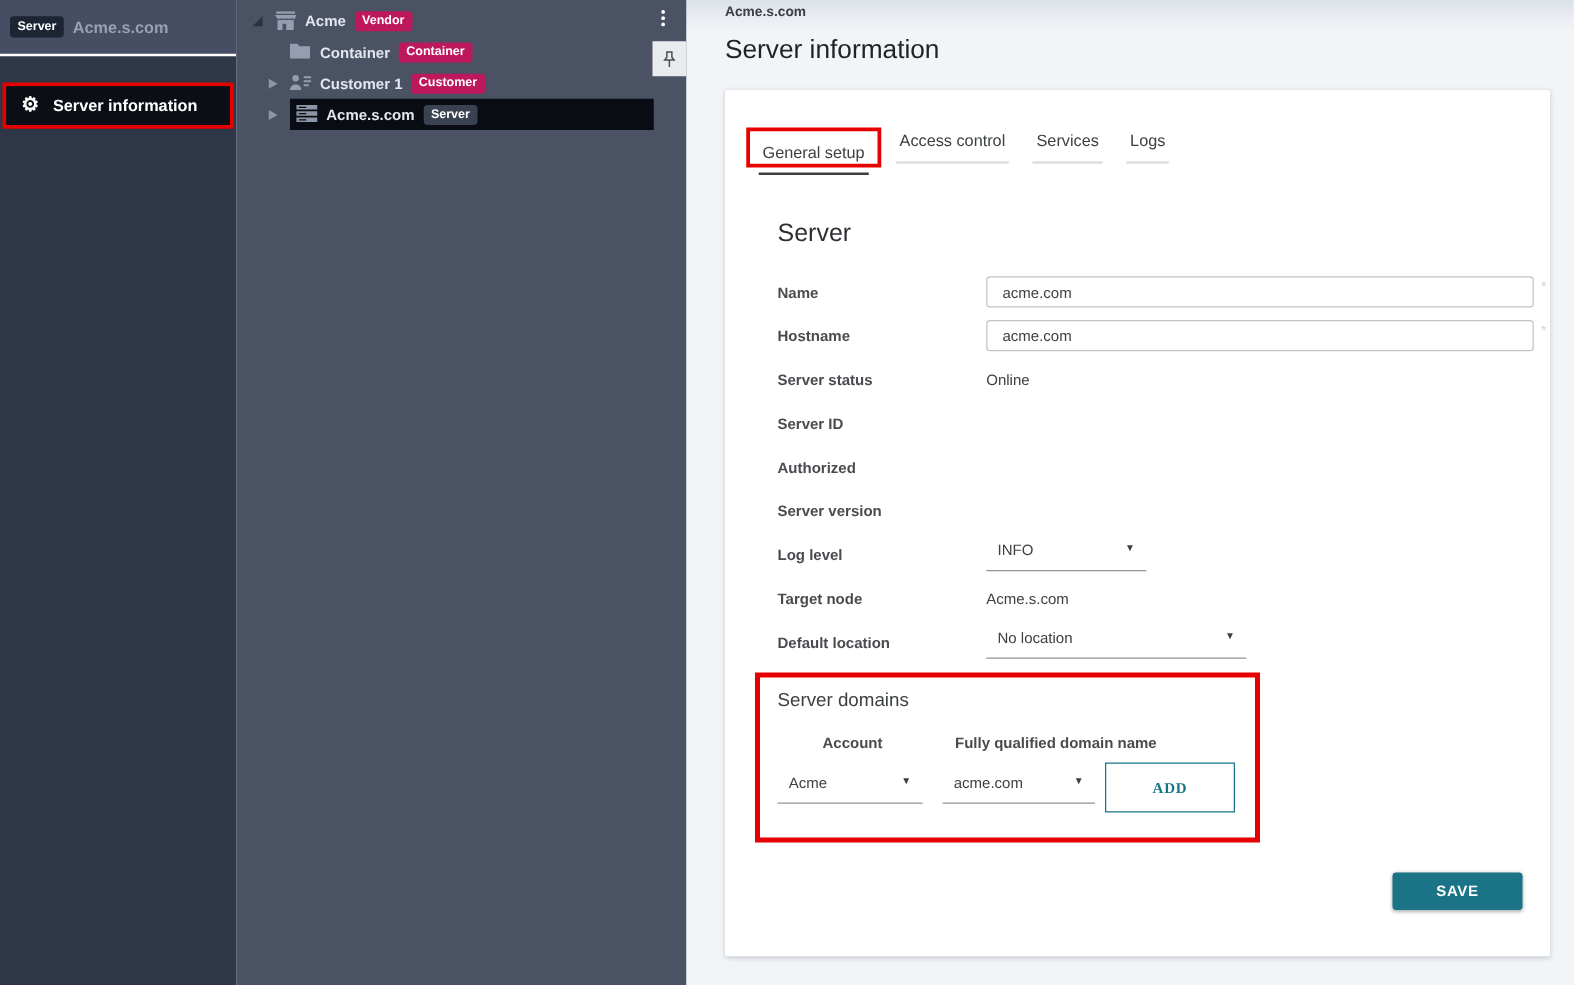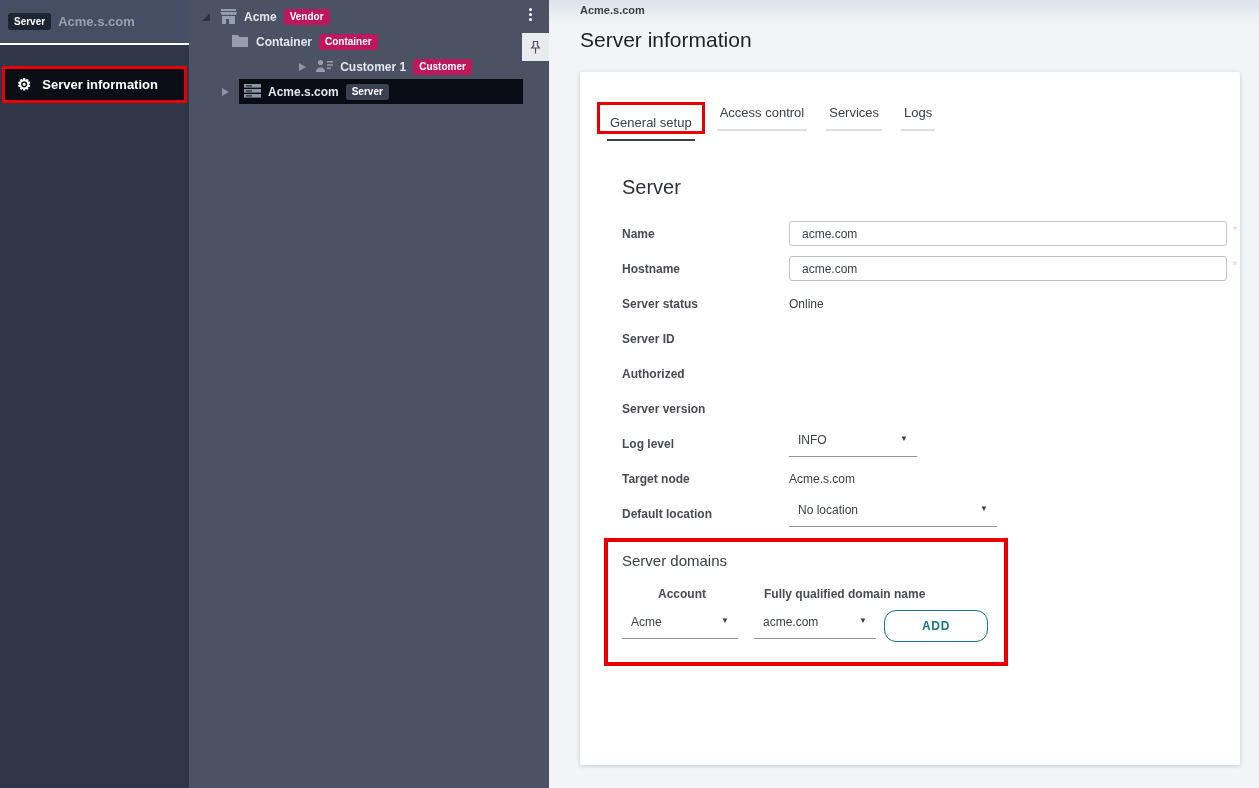--- a/index.html
+++ b/index.html
@@ -43,21 +43,21 @@
 
   
   .tree-panel {
     width: 360px; height: 788px; flex-shrink: 0;
     background: #4a5264; position: relative;
     padding-top: 4px;
     color: #e2e6ee; font-size: 12px; font-weight: bold;
   }
   .tree-row { height: 25px; display: flex; align-items: center; }
   .indent-1 { padding-left: 11px; }
-  .indent-2 { padding-left: 30px; justify-content: center; }
+  .indent-2 { padding-left: 23px; }
   .caret { width: 12px; margin-right: 8px; display: flex; justify-content: center; flex-shrink: 0; }
   .caret-exp {
     width: 0; height: 0;
     border-bottom: 8px solid #2b3242;
     border-left: 8px solid transparent;
   }
   .caret-col {
     width: 0; height: 0;
     border-left: 7px solid #8d96a8;
     border-top: 4.5px solid transparent;
@@ -157,24 +157,24 @@
     padding: 10px 0 20px 14px;
   }
   .domains-title { font-size: 15px; color: #3c4043; }
   .domains-headers { display: flex; margin-top: 18px; font-size: 12px; font-weight: bold; color: #494b4f; }
   .dom-h1 { width: 120px; text-align: center; }
   .dom-h2 { margin-left: 22px; }
   .domains-controls { display: flex; align-items: center; margin-top: 9px; }
   .domains-controls .gap16 { width: 16px; }
   .domains-controls .gap8 { width: 8px; }
   .add-btn {
-    width: 104px; height: 32px;
-    background: #fff; border: 1px solid #17758a; border-radius: 12px;
+    width: 104px; height: 40px;
+    background: #fff; border: 1px solid #17758a; border-radius: 0;
     color: #17758a; font-size: 12px; font-weight: bold; letter-spacing: 0.6px;
-    font-family: Liberation Sans, sans-serif; cursor: pointer;
+    font-family: Liberation Serif, serif; cursor: pointer;
   }
 
   
   .card-footer { margin-top: 24px; text-align: right; padding-right: 22px; }
   .save-btn {
     width: 104px; height: 30px;
     background: #1a7386; border: none; border-radius: 3px;
     color: #fff; font-size: 12px; font-weight: bold; letter-spacing: 0.6px;
     font-family: "Liberation Sans", sans-serif; cursor: pointer;
     box-shadow: 0 1px 3px rgba(0,0,0,0.3);
@@ -375,15 +375,18 @@
         <span class="gap16"></span>
         <div class="select w122">
           <span class="sel-text">acme.com</span>
           <span class="dd-arrow">▼</span>
         </div>
         <span class="gap8"></span>
         <button class="add-btn">ADD</button>
       </div>
     </div>
 
+    <div class="card-footer">
+      <button class="save-btn">SAVE</button>
+    </div>
 
   </div>
 </div>
 
 </body></html>

